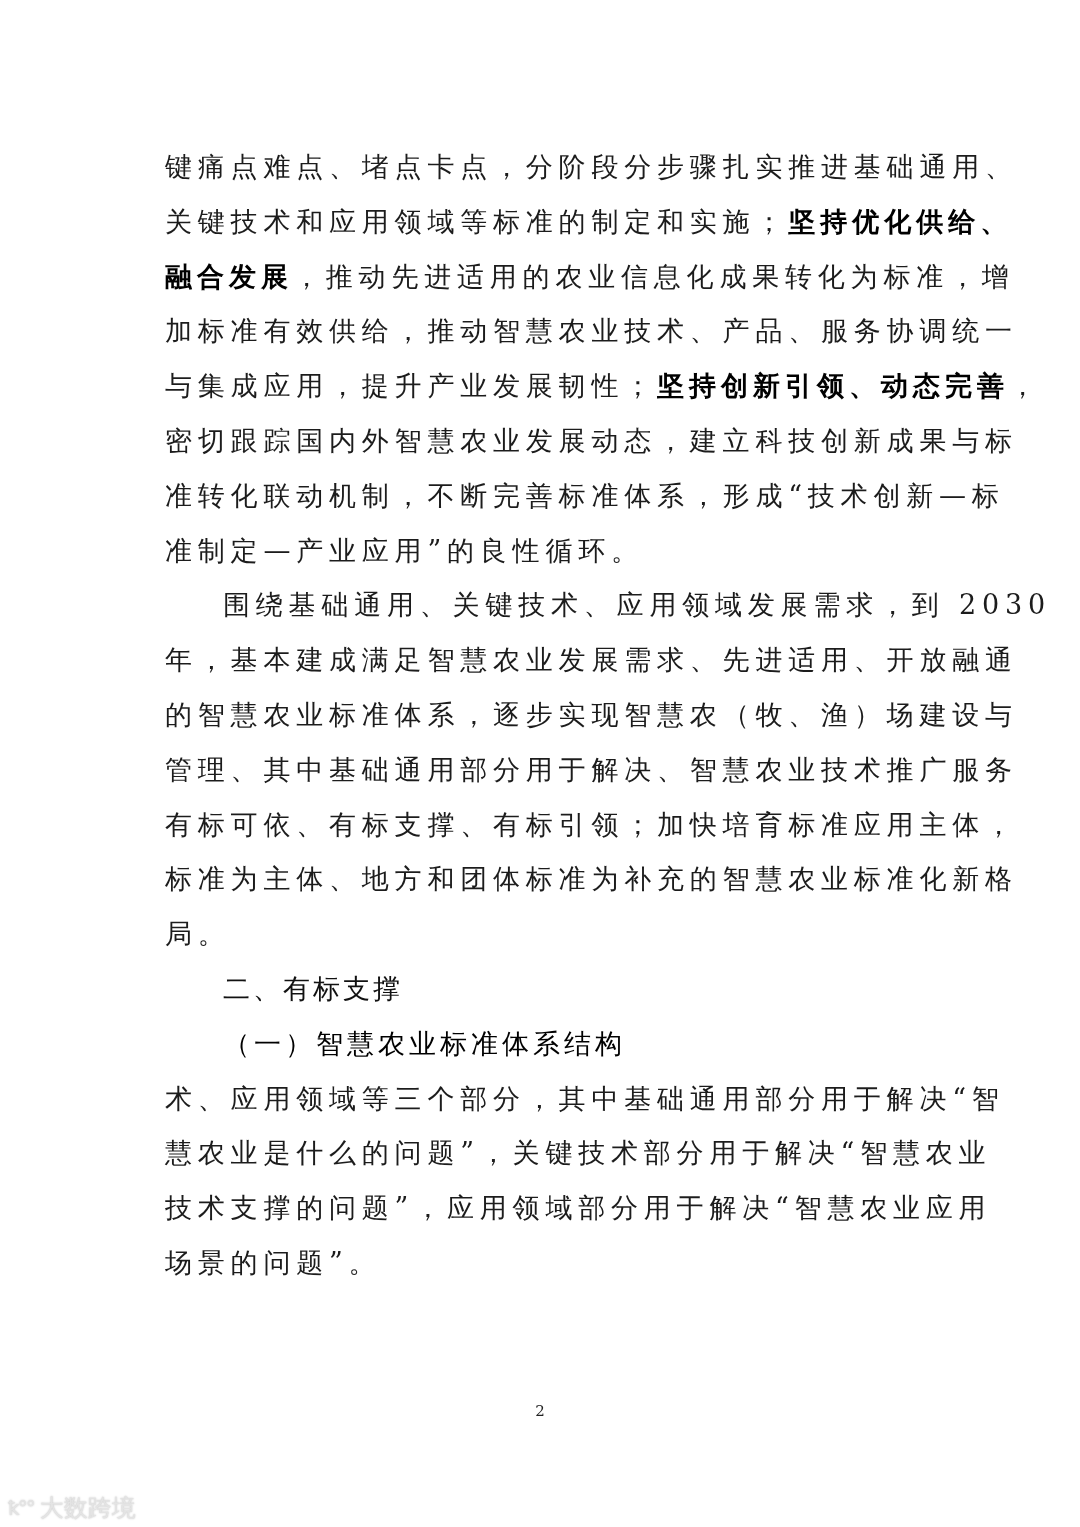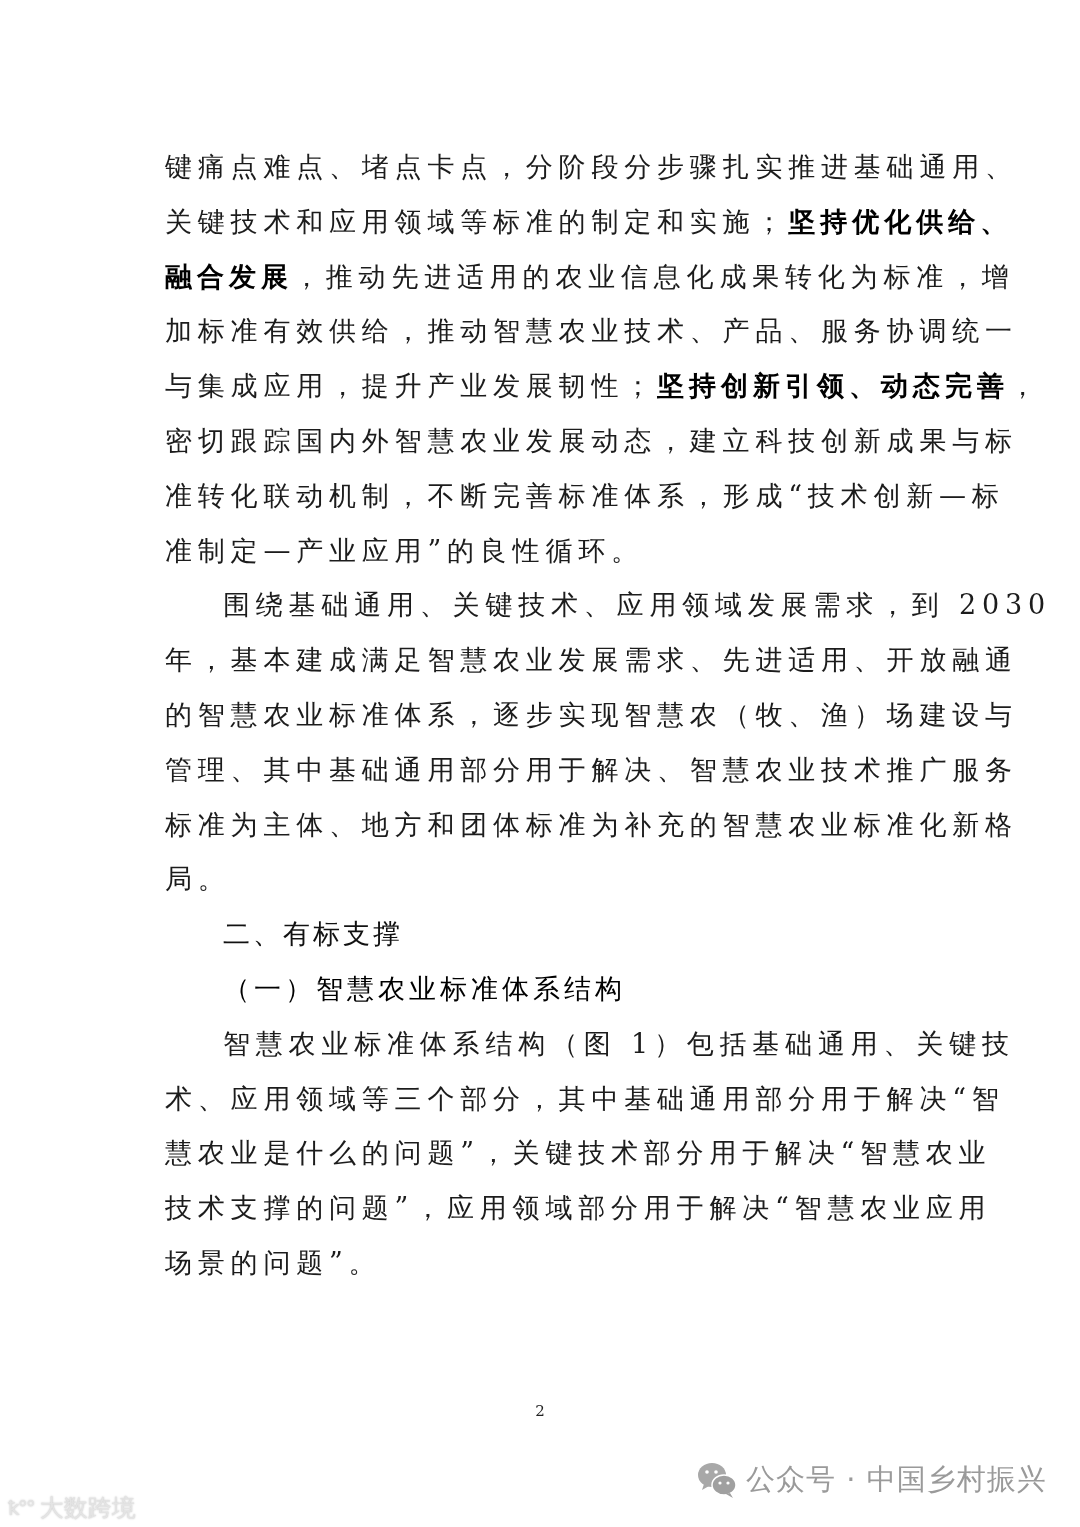--- a/index.html
+++ b/index.html
@@ -72,49 +72,36 @@
       <div class="line">
         <span>准制定—产业应用”的良性循环。</span>
       </div>
     </div>
 
     <div>
       <div class="line indent">围绕基础通用、关键技术、应用领域发展需求，到 2030</div>
       <div class="line">年，基本建成满足智慧农业发展需求、先进适用、开放融通</div>
       <div class="line">的智慧农业标准体系，逐步实现智慧农（牧、渔）场建设与</div>
       <div class="line">管理、其中基础通用部分用于解决、智慧农业技术推广服务</div>
+      <div class="line">有标可依、有标支撑、有标引领；加快培育标准应用主体，</div>
       <div class="line">标准为主体、地方和团体标准为补充的智慧农业标准化新格</div>
       <div class="line">局。</div>
     </div>
 
     <div class="h1">二、有标支撑</div>
     <div class="h2">（一）智慧农业标准体系结构</div>
 
     <div>
-      <div class="line indent">智慧农业标准体系结构（图 1）包括基础通用、关键技</div>
       <div class="line">术、应用领域等三个部分，其中基础通用部分用于解决“智</div>
       <div class="line">慧农业是什么的问题”，关键技术部分用于解决“智慧农业</div>
       <div class="line">技术支撑的问题”，应用领域部分用于解决“智慧农业应用</div>
       <div class="line">场景的问题”。</div>
     </div>
   </div>
 
   <div class="pagenum">2</div>
 
   <div class="wm-left">
     <span class="logo">ꝁ°°</span>
     <span>大数跨境</span>
   </div>
 
-  <div class="wm-right">
-    <svg class="wechat-icon" viewBox="0 0 42 40">
-      <ellipse cx="16" cy="15" rx="14" ry="12" fill="#a8a8a8"></ellipse>
-      <path d="M8 24 L6 30 L13 26 Z" fill="#a8a8a8"></path>
-      <circle cx="11" cy="12" r="1.8" fill="#fff"></circle>
-      <circle cx="20" cy="12" r="1.8" fill="#fff"></circle>
-      <ellipse cx="28" cy="25" rx="12" ry="10" fill="#a0a0a0" stroke="#fff" stroke-width="1.5"></ellipse>
-      <path d="M34 33 L37 38 L30 34 Z" fill="#a0a0a0"></path>
-      <circle cx="24" cy="23" r="1.6" fill="#fff"></circle>
-      <circle cx="32" cy="23" r="1.6" fill="#fff"></circle>
-    </svg>
-    <span>公众号 · 中国乡村振兴</span>
-  </div>
 </div>
 
 </body></html>

